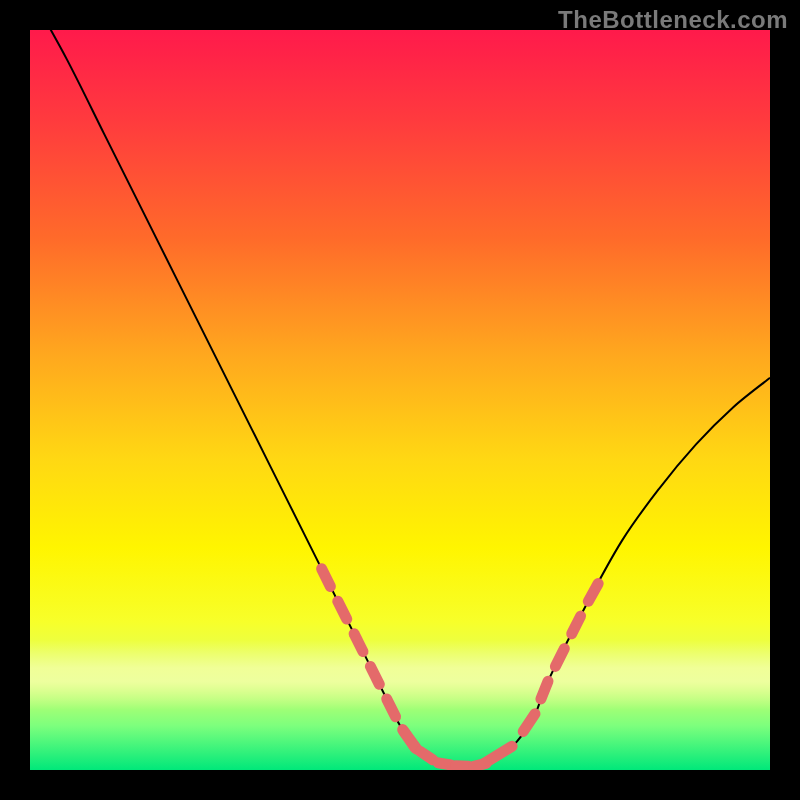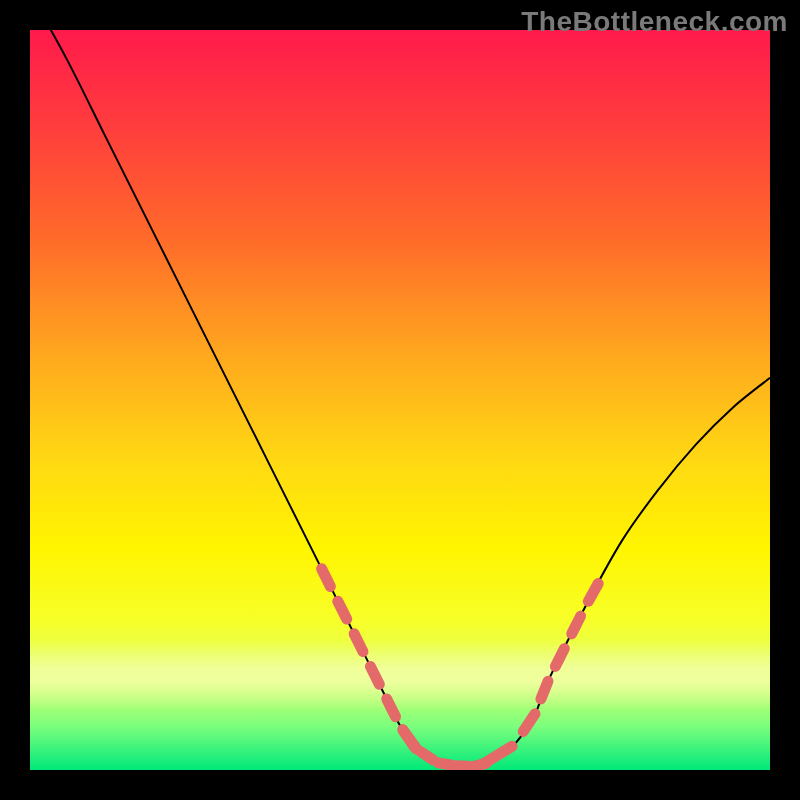--- a/index.html
+++ b/index.html
@@ -15,21 +15,21 @@
     position: relative;
     width: 800px;
     height: 800px;
     background: #000;
   }
   .watermark {
     position: absolute;
     top: 6px;
     right: 12px;
     color: #7a7a7a;
-    font-size: 28px;
+    font-size: 24px;
     font-weight: 600;
     letter-spacing: 0.5px;
     z-index: 10;
   }
   .plot-area {
     position: absolute;
     left: 30px;
     top: 30px;
     width: 740px;
     height: 740px;

